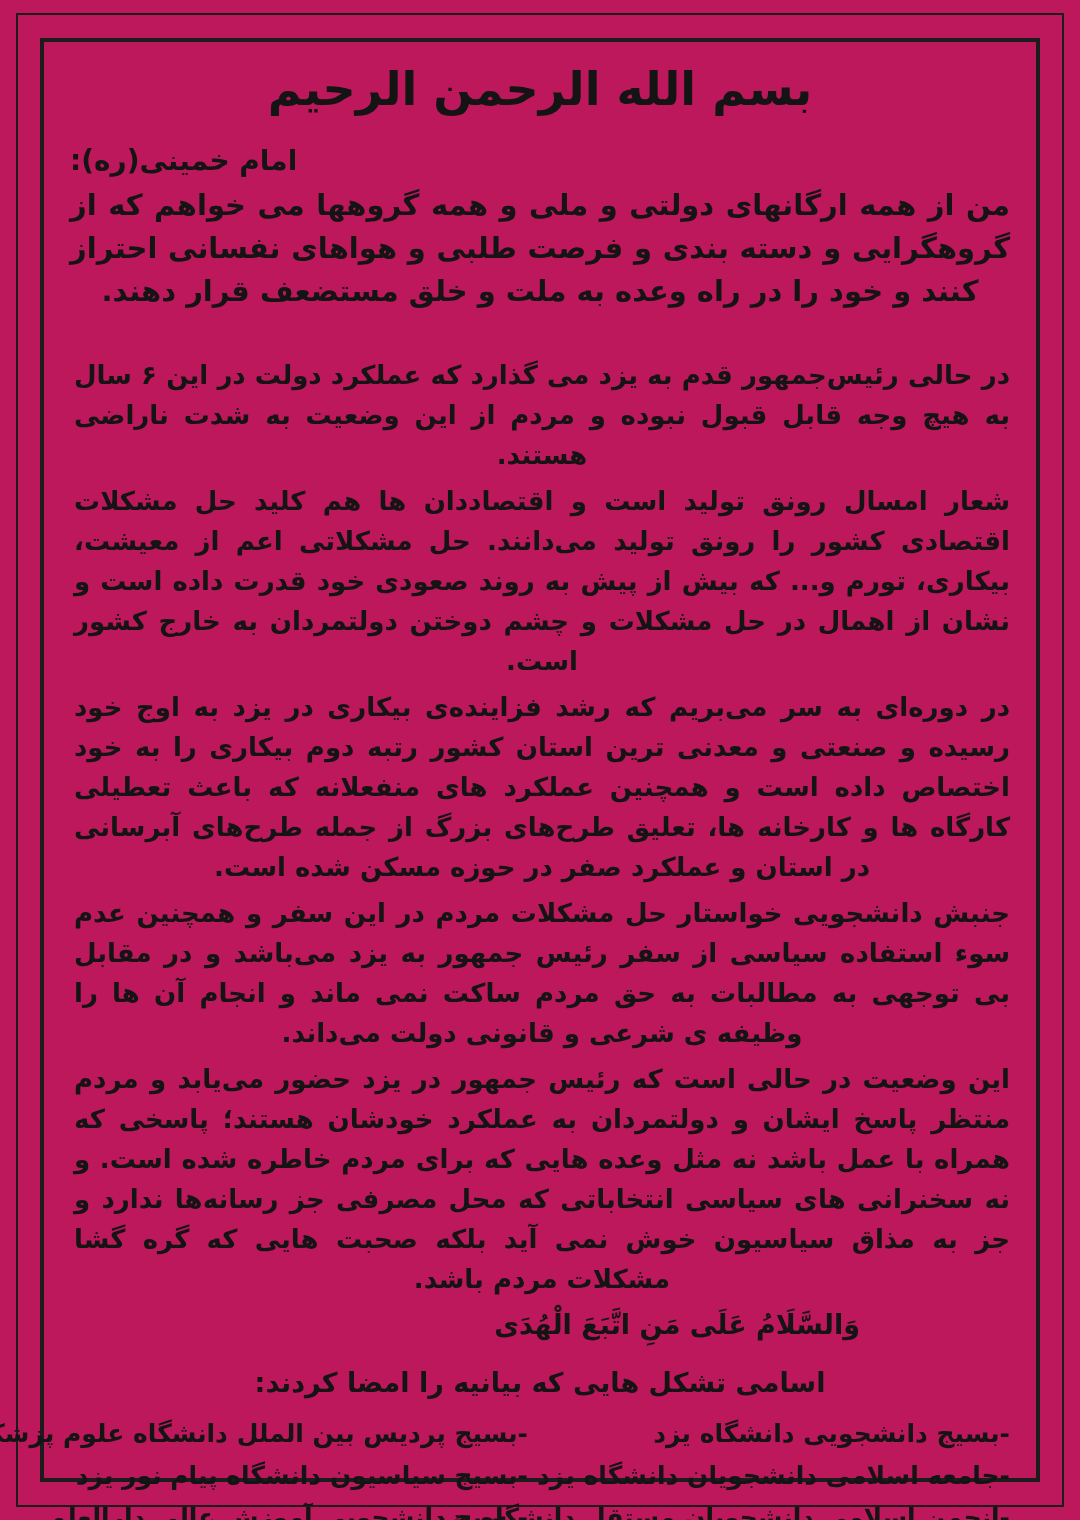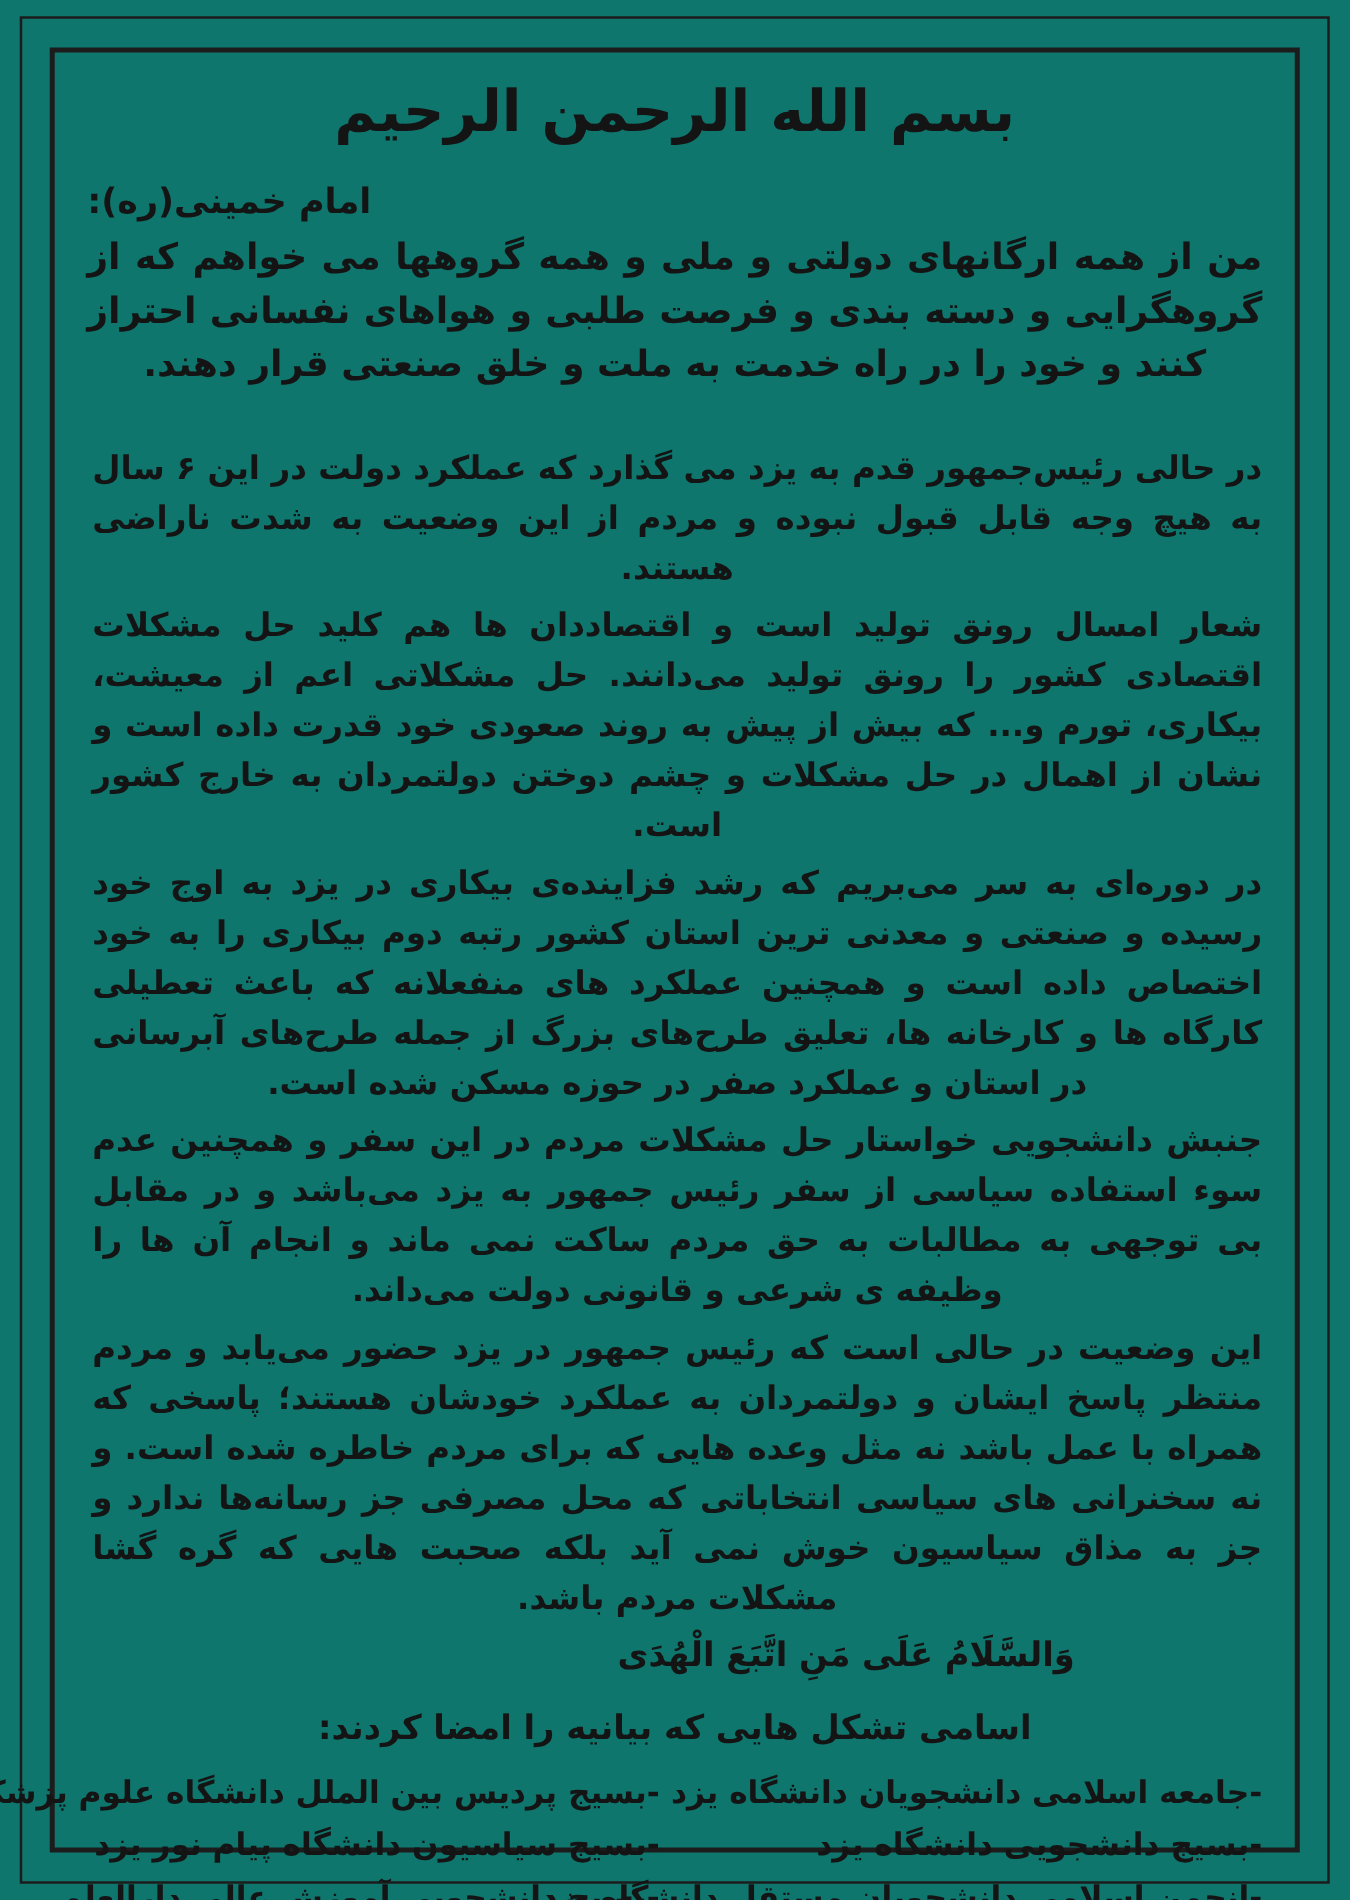--- a/index.html
+++ b/index.html
@@ -1,20 +1,20 @@
 <!DOCTYPE html>
 <html lang="fa" dir="rtl"><head>
 <meta charset="utf-8">
 <style>
   html, body { margin: 0; padding: 0; background: #ffffff; }
   .page {
     position: relative;
     width: 1080px;
     height: 1520px;
-    background: #0f766e;
+    background: #be185d;
     color: #141414;
     font-family: "DejaVu Sans", sans-serif;
     overflow: hidden;
   }
   .frame-outer {
     position: absolute;
     top: 13px; bottom: 13px; left: 16px; right: 16px;
     border: 2px solid #1c1c1c;
     pointer-events: none;
   }
@@ -98,41 +98,41 @@
 <div class="page">
   <div class="frame-outer"></div>
   <div class="frame-inner"></div>
 
   <div class="content">
 
     <div class="basmala">بسم الله الرحمن الرحیم</div>
 
     <div class="quote-attribution">امام خمینی(ره):</div>
 
-    <div class="quote-text">من از همه ارگانهای دولتی و ملی و همه گروهها می خواهم که از گروهگرایی و دسته بندی و فرصت طلبی و هواهای نفسانی احتراز کنند و خود را در راه خدمت به ملت و خلق صنعتی قرار دهند.</div>
+    <div class="quote-text">من از همه ارگانهای دولتی و ملی و همه گروهها می خواهم که از گروهگرایی و دسته بندی و فرصت طلبی و هواهای نفسانی احتراز کنند و خود را در راه وعده به ملت و خلق مستضعف قرار دهند.</div>
 
     <div class="body-paragraph">در حالی رئیس‌جمهور قدم به یزد می گذارد که عملکرد دولت در این ۶ سال به هیچ وجه قابل قبول نبوده و مردم از این وضعیت به شدت ناراضی هستند.</div>
 
     <div class="body-paragraph">شعار امسال رونق تولید است و اقتصاددان ها هم کلید حل مشکلات اقتصادی کشور را رونق تولید می‌دانند. حل مشکلاتی اعم از معیشت، بیکاری، تورم و... که بیش از پیش به روند صعودی خود قدرت داده است و نشان از اهمال در حل مشکلات و چشم دوختن دولتمردان به خارج کشور است.</div>
 
     <div class="body-paragraph">در دوره‌ای به سر می‌بریم که رشد فزاینده‌ی بیکاری در یزد به اوج خود رسیده و صنعتی و معدنی ترین استان کشور رتبه دوم بیکاری را به خود اختصاص داده است و همچنین عملکرد های منفعلانه که باعث تعطیلی کارگاه ها و کارخانه ها، تعلیق طرح‌های بزرگ از جمله طرح‌های آبرسانی در استان و عملکرد صفر در حوزه مسکن شده است.</div>
 
     <div class="body-paragraph">جنبش دانشجویی خواستار حل مشکلات مردم در این سفر و همچنین عدم سوء استفاده سیاسی از سفر رئیس جمهور به یزد می‌باشد و در مقابل بی توجهی به مطالبات به حق مردم ساکت نمی ماند و انجام آن ها را وظیفه ی شرعی و قانونی دولت می‌داند.</div>
 
     <div class="body-paragraph">این وضعیت در حالی است که رئیس جمهور در یزد حضور می‌یابد و مردم منتظر پاسخ ایشان و دولتمردان به عملکرد خودشان هستند؛ پاسخی که همراه با عمل باشد نه مثل وعده هایی که برای مردم خاطره شده است. و نه سخنرانی های سیاسی انتخاباتی که محل مصرفی جز رسانه‌ها ندارد و جز به مذاق سیاسیون خوش نمی آید بلکه صحبت هایی که گره گشا مشکلات مردم باشد.</div>
 
     <div class="closing-salutation">وَالسَّلَامُ عَلَی مَنِ اتَّبَعَ الْهُدَی</div>
 
     <div class="signatories-heading">اسامی تشکل هایی که بیانیه را امضا کردند:</div>
 
     <div class="signatories-columns">
 
       <div class="signatories-column">
+        <div class="signatory-item">-بسیج دانشجویی دانشگاه یزد</div>
         <div class="signatory-item">-جامعه اسلامی دانشجویان دانشگاه یزد</div>
-        <div class="signatory-item">-بسیج دانشجویی دانشگاه یزد</div>
         <div class="signatory-item">-انجمن اسلامی دانشجویان مستقل دانشگاه یزد</div>
 
       </div>
 
       <div class="signatories-column">
         <div class="signatory-item">-بسیج پردیس بین الملل دانشگاه علوم پزشکی</div>
         <div class="signatory-item">-بسیج سیاسیون دانشگاه پیام نور یزد</div>
         <div class="signatory-item">-بسیج دانشجویی آموزش عالی دارالعلم</div>
 
       </div>

